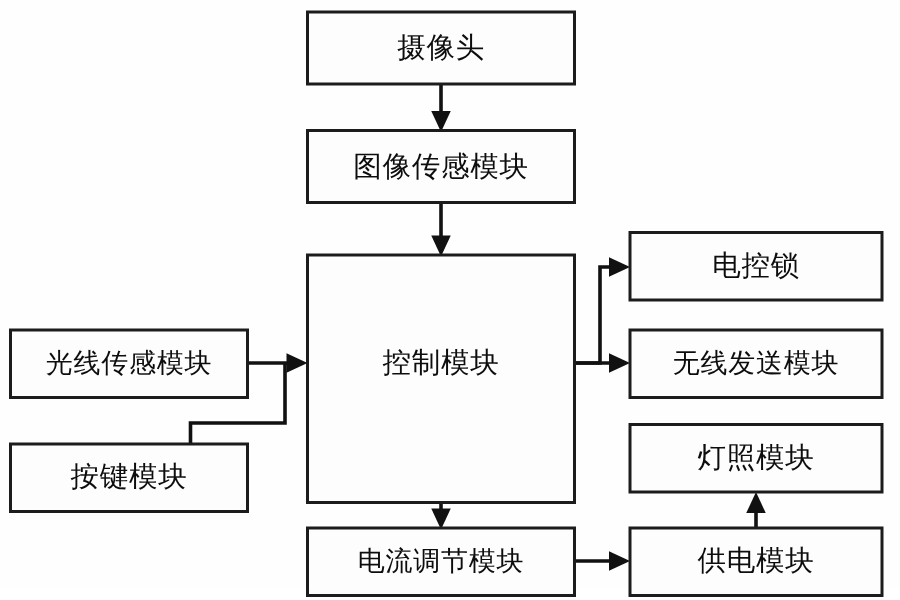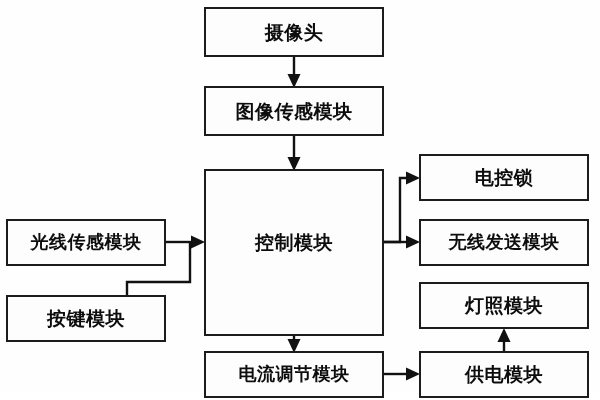--- a/index.html
+++ b/index.html
@@ -12,21 +12,20 @@
     width: 600px;
     height: 400px;
     overflow: hidden;
     font-family: "DejaVu Sans", "Liberation Sans", sans-serif;
   }
   #diagram-root {
     position: relative;
     width: 600px;
     height: 392px;
     background: #fefefe;
-    font-weight: bold;
   }
   svg.diagram {
     display: block;
     width: 600px;
     height: 400px;
   }
   .node-box {
     fill: #fdfdfd;
     stroke: #1c1c1c;
     stroke-width: 2;

